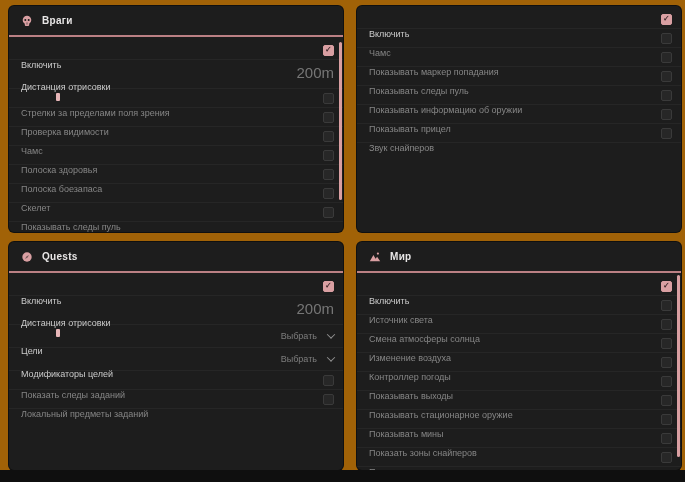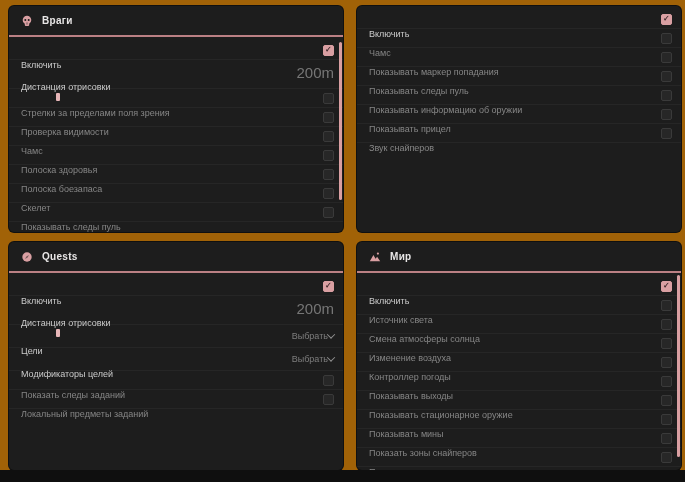--- a/index.html
+++ b/index.html
@@ -26,21 +26,21 @@
   .checkbox.checked::after{content:"\2713";position:absolute;left:1px;top:-1px;
             font-size:8px;font-weight:bold;color:#3c2629;}
   .row.slider{height:28px;flex-direction:column;align-items:stretch;justify-content:center;gap:3px;}
   .row.slider .line{display:flex;align-items:center;justify-content:space-between;}
   .row.slider .value{font-size:15px;color:#767676;}
   .sliderbar{position:relative;width:74px;height:3px;background:#2e2e2e;border-radius:2px;}
   .sliderbar .fill{position:relative;height:100%;background:#c98184;border-radius:2px;}
   .sliderbar .handle{position:absolute;right:-2px;top:-2.5px;width:4px;height:8px;
             background:#e7b6b8;border-radius:1px;display:block;}
   .row.select{height:22px;align-items:center;}
-  .selectbox{display:flex;align-items:center;}
+  .selectbox{display:flex;align-items:center;gap:11px;}
   .selectbox .selval{font-size:9px;color:#7e7e7e;}
   .chev{width:5px;height:5px;border-right:1.4px solid #909090;border-bottom:1.4px solid #909090;
         transform:rotate(45deg) translate(-1px,-1px);display:inline-block;}
   .vscroll{position:absolute;right:1px;width:3px;border-radius:2px;background:#d99fa2;}
   .vscroll.s1{top:36px;height:158px;}
   .vscroll.s4{top:33px;height:182px;}
   .bottom-strip{position:absolute;left:0;bottom:0;width:685px;height:12px;background:#0f0f0f;}
 </style>
 </head>
 <body>

